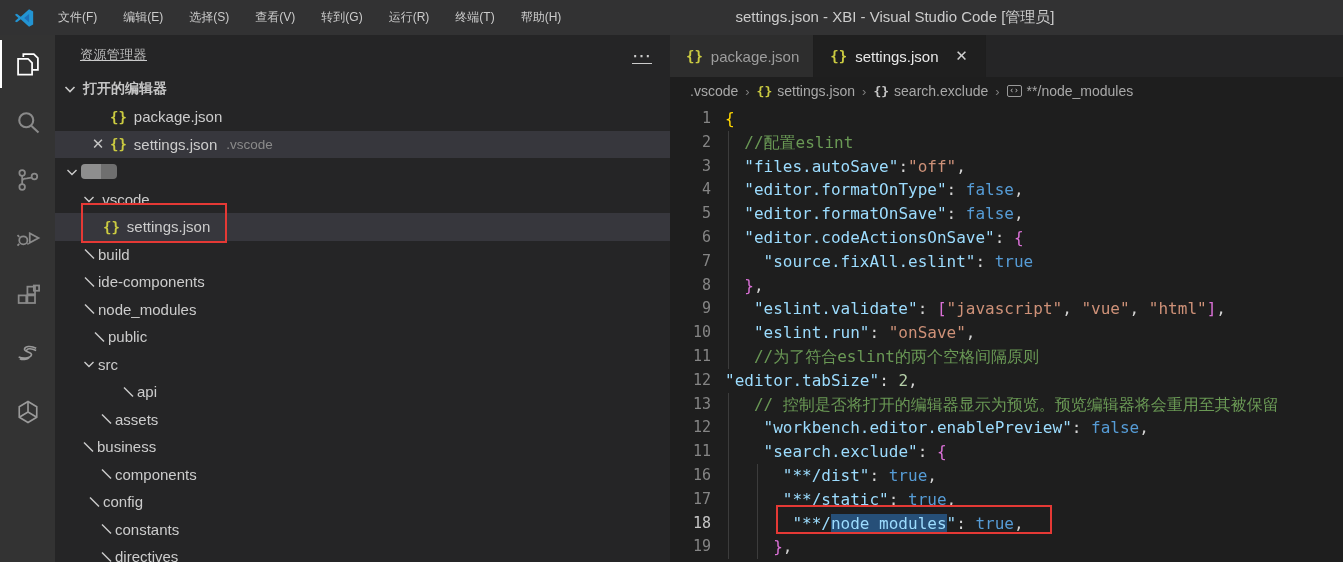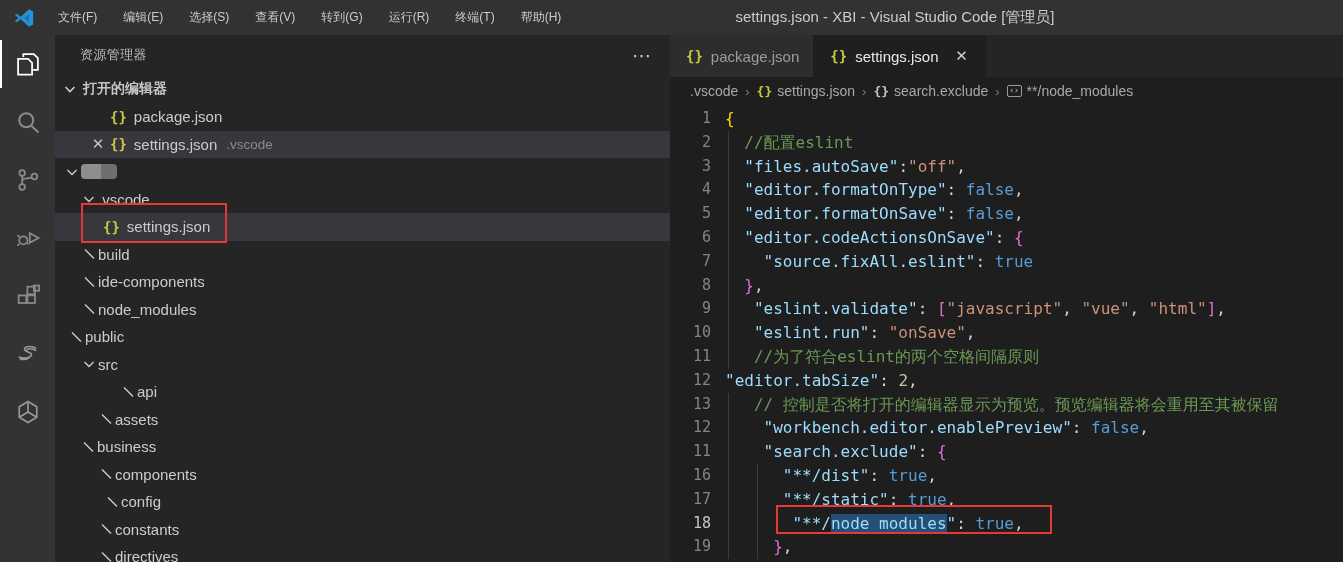--- a/index.html
+++ b/index.html
@@ -17,21 +17,21 @@
     display:flex; align-items:center; font-size:15px; color:#cccccc; white-space:nowrap; }
 
   
   .activitybar { position:absolute; left:0; top:35px; width:55px; height:527px; background:#333333; }
   .act-cell { position:relative; width:55px; height:58px; display:flex; align-items:center; justify-content:center; }
   .act-cell.active::before { content:""; position:absolute; left:0; top:5px; bottom:5px; width:2px; background:#ffffff; }
   .act-cell svg { width:28px; height:28px; }
 
   
   .sidebar { position:absolute; left:55px; top:35px; width:615px; height:527px; background:#252526; color:#cccccc; overflow:hidden; }
-  .sb-header { height:40px; display:flex; align-items:center; padding:0 18px 0 25px; }
+  .sb-header { height:40px; display:flex; align-items:center; padding:0 18px 0 25px;text-decoration:underline; }
   .sb-title { font-size:13px; color:#bbbbbb; letter-spacing:0.4px; flex:1; }
   .sb-more { color:#cccccc; font-size:19px; letter-spacing:1px; cursor:pointer; }
   .sb-section { height:28px; display:flex; align-items:center; padding-left:6px; font-size:14px; font-weight:bold; color:#c5c5c5; }
   .sb-section .chev { margin-right:4px; }
   .row { height:27.5px; display:flex; align-items:center; font-size:15px; white-space:nowrap; position:relative; }
   .row.selected { background:#37373d; }
   .chev { width:18px; height:18px; flex:0 0 18px; display:inline-flex; align-items:center; justify-content:center; }
   .chev svg { width:16px; height:16px; stroke:#cccccc; }
   .json-ico { color:#cbcb41; font-weight:bold; font-size:14px; margin-right:7px; font-family:"DejaVu Sans Mono", monospace; }
   .close-x { width:24px; text-align:center; color:#c5c5c5; font-size:15px; flex:0 0 24px; cursor:pointer; }
@@ -208,21 +208,21 @@
           <span>ide-components</span>
         </div>
         <div class="row" style="padding-left:25px">
           <span class="chev">
             <svg viewBox="0 0 16 16" fill="none" stroke="#cccccc" stroke-width="1.4">
               <path d="M6 3.5 L10.5 8 L15 12.5" transform="translate(-2,0)"></path>
             </svg>
           </span>
           <span>node_modules</span>
         </div>
-        <div class="row" style="padding-left:12px">
+        <div class="row" style="padding-left:35px">
           <span class="chev">
             <svg viewBox="0 0 16 16" fill="none" stroke="#cccccc" stroke-width="1.4">
               <path d="M6 3.5 L10.5 8 L15 12.5" transform="translate(-2,0)"></path>
             </svg>
           </span>
           <span>public</span>
         </div>
         <div class="row" style="padding-left:25px">
           <span class="chev">
             <svg viewBox="0 0 16 16" fill="none" stroke="#cccccc" stroke-width="1.4">
@@ -256,21 +256,21 @@
           <span>business</span>
         </div>
         <div class="row" style="padding-left:42px">
           <span class="chev">
             <svg viewBox="0 0 16 16" fill="none" stroke="#cccccc" stroke-width="1.4">
               <path d="M6 3.5 L10.5 8 L15 12.5" transform="translate(-2,0)"></path>
             </svg>
           </span>
           <span>components</span>
         </div>
-        <div class="row" style="padding-left:48px">
+        <div class="row" style="padding-left:30px">
           <span class="chev">
             <svg viewBox="0 0 16 16" fill="none" stroke="#cccccc" stroke-width="1.4">
               <path d="M6 3.5 L10.5 8 L15 12.5" transform="translate(-2,0)"></path>
             </svg>
           </span>
           <span>config</span>
         </div>
         <div class="row" style="padding-left:42px">
           <span class="chev">
             <svg viewBox="0 0 16 16" fill="none" stroke="#cccccc" stroke-width="1.4">

